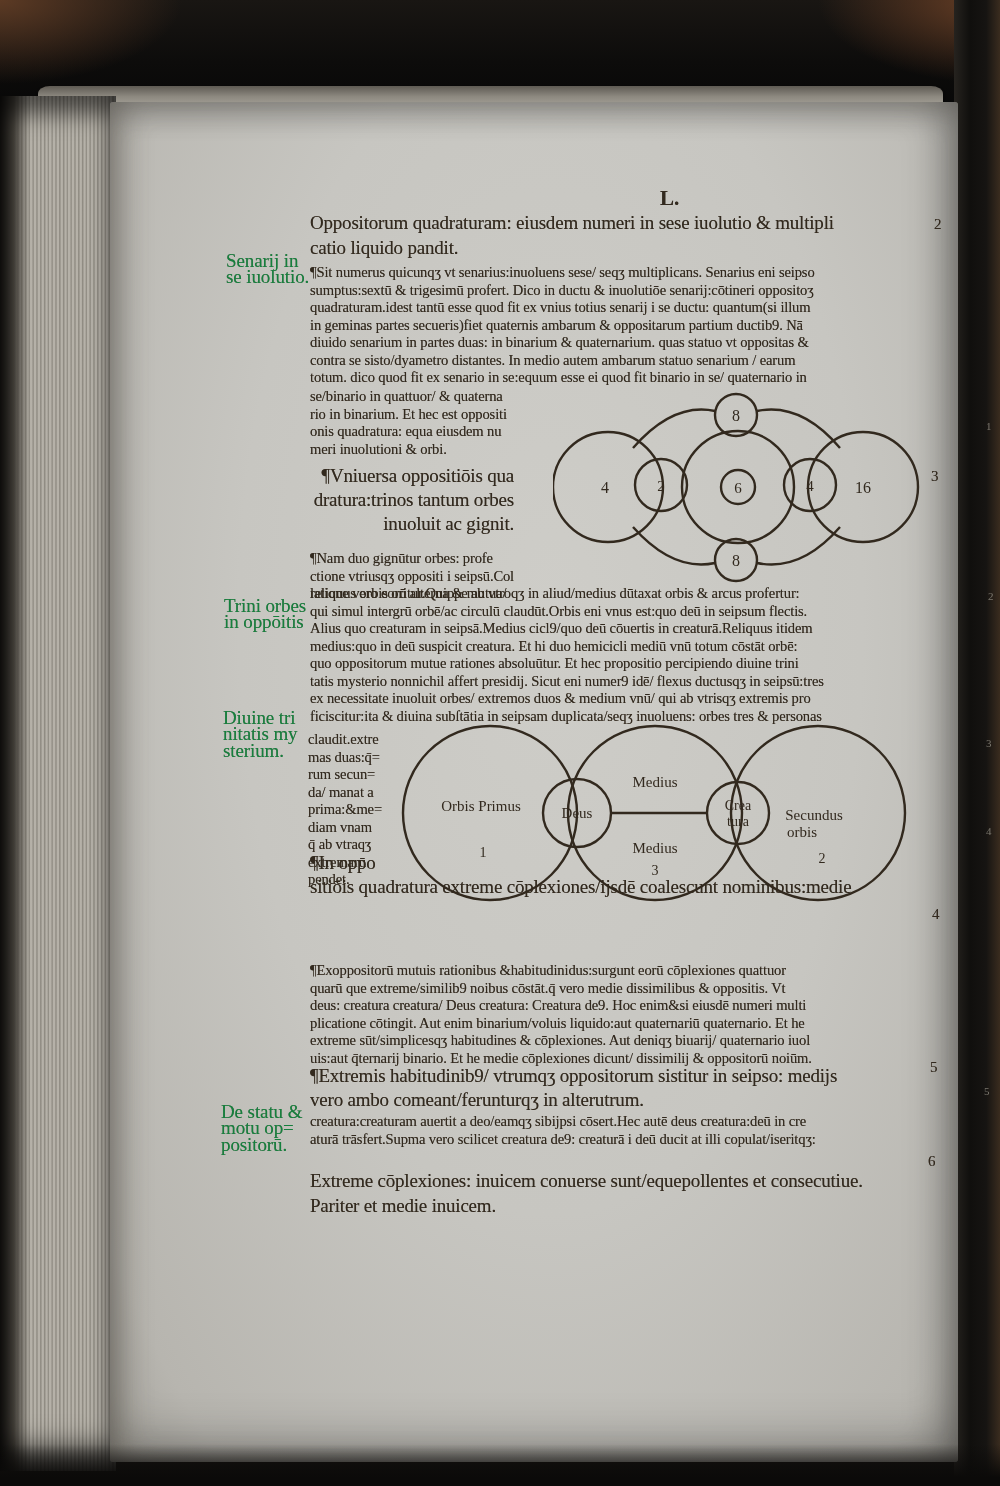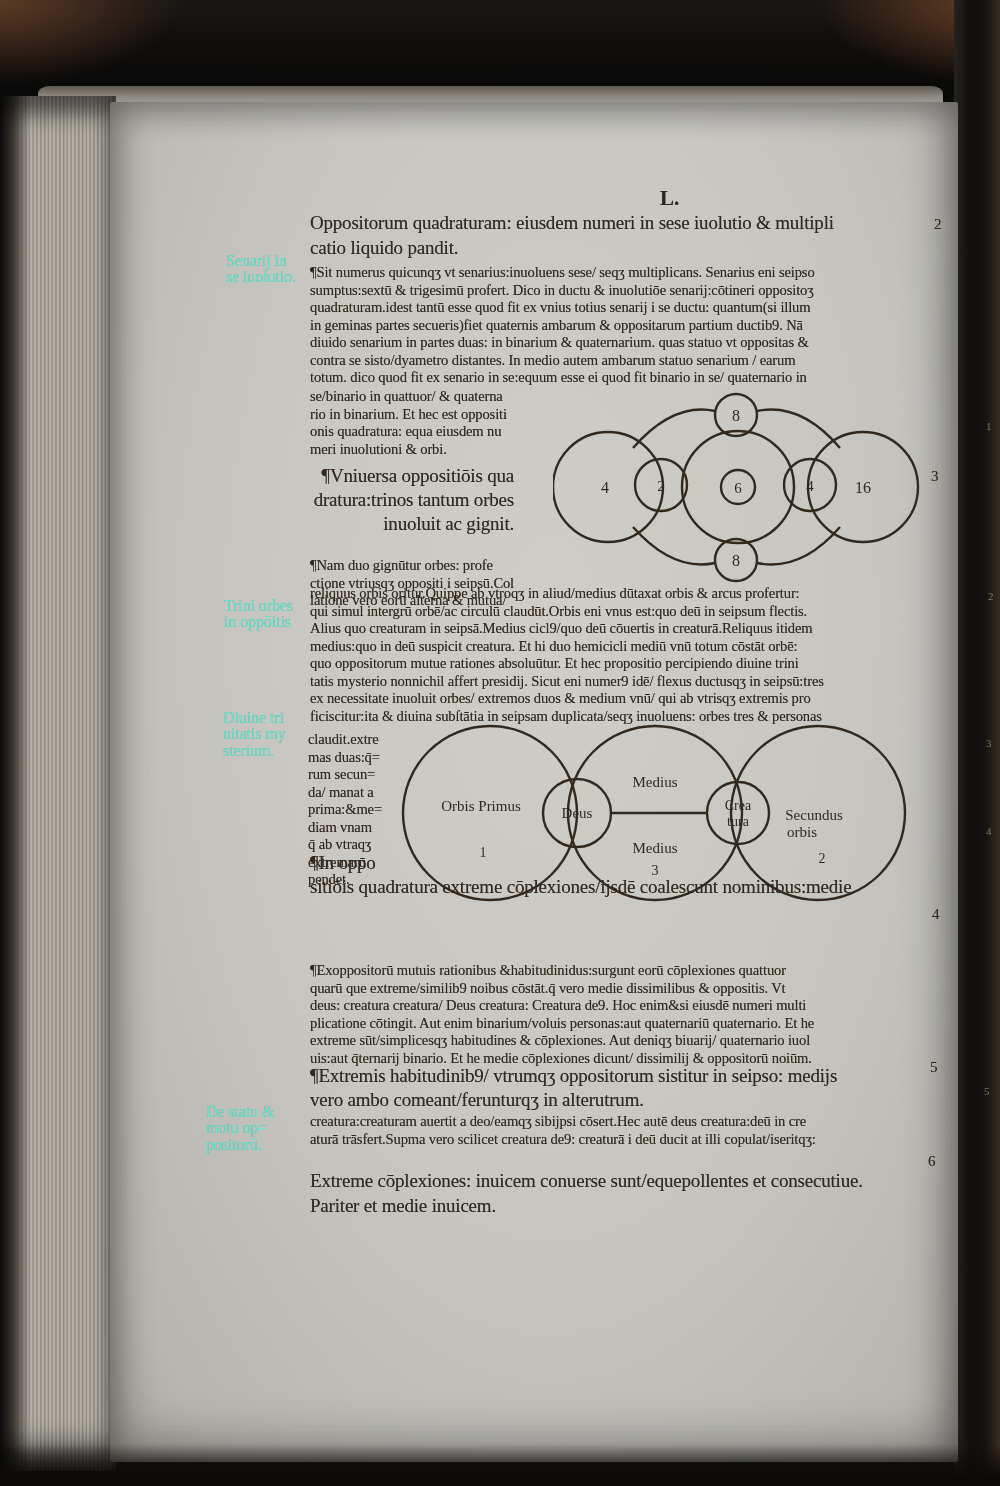--- a/index.html
+++ b/index.html
@@ -29,21 +29,21 @@
     background:radial-gradient(ellipse at 52% 38%, #cecdc8 0%, #c7c6c1 50%, #b7b5af 88%, #a5a39c 100%);
     box-shadow:inset 14px 0 30px rgba(70,62,52,.28), inset -20px 0 36px rgba(0,0,0,.22),
                inset 0 -30px 40px rgba(0,0,0,.18), inset 0 16px 26px rgba(0,0,0,.14);
     border-radius:3px;}
   
   .abs{position:absolute;}
   .ink{color:#32291e;text-shadow:0 0 .4px rgba(50,41,30,.55);}
   .small{font-size:14.6px;line-height:17.5px;letter-spacing:-.15px;}
   .big{font-size:19px;line-height:24px;letter-spacing:-.2px;}
   .line{white-space:nowrap;}
-  .margin-note{font-size:16px;line-height:16.4px;letter-spacing:-.1px;color:#5eead4;
+  .margin-note{font-size:19px;line-height:16.4px;letter-spacing:-.1px;color:#15803d;
     text-shadow:0 0 .4px rgba(59,49,37,.5);}
   .folio{font-size:21px;font-weight:bold;}
   .secnum{font-size:15px;color:#32291e;text-shadow:0 0 .4px rgba(50,41,30,.5);}
   .edgenum{position:absolute;font-size:11px;color:#a9a59a;opacity:.65;
     font-family:"Liberation Serif","DejaVu Serif",serif;}
   svg text{fill:#32291e;font-family:"Liberation Serif","DejaVu Serif",serif;}
   svg .shape{fill:none;stroke:#32291e;stroke-width:2.4;}
 </style>
 </head>
 <body>
@@ -77,21 +77,21 @@
   </div>
   <div class="abs margin-note" style="left:224px;top:598px;">
     <div class="line">Trini orbes</div>
     <div class="line">in oppōitis</div>
   </div>
   <div class="abs margin-note" style="left:223px;top:710px;">
     <div class="line">Diuine tri</div>
     <div class="line">nitatis my</div>
     <div class="line">sterium.</div>
   </div>
-  <div class="abs margin-note" style="left:206px;top:1104px;">
+  <div class="abs margin-note" style="left:221px;top:1104px;">
     <div class="line">De statu &amp;</div>
     <div class="line">motu op=</div>
     <div class="line">positorū.</div>
   </div>
 
   <div class="abs ink big" style="left:310px;top:210px;line-height:25px;">
     <div class="line">Oppositorum quadraturam: eiusdem numeri in sese iuolutio &amp; multipli</div>
     <div class="line">catio liquido pandit.</div>
   </div>
 
@@ -110,21 +110,21 @@
       <div class="line">se/binario in quattuor/ &amp; quaterna</div>
       <div class="line">rio in binarium. Et hec est oppositi</div>
       <div class="line">onis quadratura: equa eiusdem nu</div>
       <div class="line">meri inuolutioni &amp; orbi.</div>
     </div>
     <div class="big" style="margin-top:6px;text-align:right;">
       <div class="line">¶Vniuersa oppositiōis qua</div>
       <div class="line">dratura:trinos tantum orbes</div>
       <div class="line">inuoluit ac gignit.</div>
     </div>
-    <div class="small" style="margin-top:21px;">
+    <div class="small" style="margin-top:14px;">
       <div class="line">¶Nam duo gignūtur orbes: profe</div>
       <div class="line">ctione vtriusqʒ oppositi i seipsū.Col</div>
       <div class="line">latione vero eorū alterna &amp; mutua/</div>
     </div>
   </div>
 
   <svg class="abs" style="left:553px;top:390px;" width="395" height="200" viewBox="0 0 395 200">
     <circle class="shape" cx="55" cy="97" r="55"></circle>
     <circle class="shape" cx="108" cy="95" r="26"></circle>
     <circle class="shape" cx="185" cy="97" r="56"></circle>
@@ -191,21 +191,21 @@
 
   <div class="abs ink big" style="left:310px;top:851px;">
     <div class="line">¶In oppo</div>
     <div class="line">sitiōis quadratura extreme cōplexiones/ijsdē coalescunt nominibus:medie</div>
   </div>
 
   <div class="abs ink small" style="left:310px;top:962px;">
     <div class="line">¶Exoppositorū mutuis rationibus &amp;habitudinidus:surgunt eorū cōplexiones quattuor</div>
     <div class="line">quarū que extreme/similib9 noibus cōstāt.q̄ vero medie dissimilibus &amp; oppositis. Vt</div>
     <div class="line">deus: creatura creatura/ Deus creatura: Creatura de9. Hoc enim&amp;si eiusdē numeri multi</div>
-    <div class="line">plicatione cōtingit. Aut enim binarium/voluis personas:aut quaternariū quaternario. Et he</div>
+    <div class="line">plicatione cōtingit. Aut enim binarium/voluis liquido:aut quaternariū quaternario. Et he</div>
     <div class="line">extreme sūt/simplicesqʒ habitudines &amp; cōplexiones. Aut deniqʒ biuarij/ quaternario iuol</div>
     <div class="line">uis:aut q̄ternarij binario. Et he medie cōplexiones dicunt/ dissimilij &amp; oppositorū noiūm.</div>
   </div>
 
   <div class="abs ink big" style="left:310px;top:1064px;">
     <div class="line">¶Extremis habitudinib9/ vtrumqʒ oppositorum sistitur in seipso: medijs</div>
     <div class="line">vero ambo comeant/ferunturqʒ in alterutrum.</div>
   </div>
 
   <div class="abs ink small" style="left:310px;top:1113px;">

